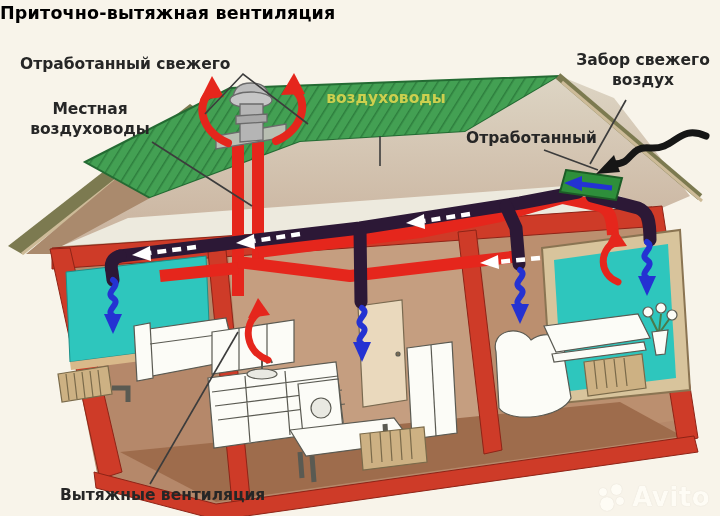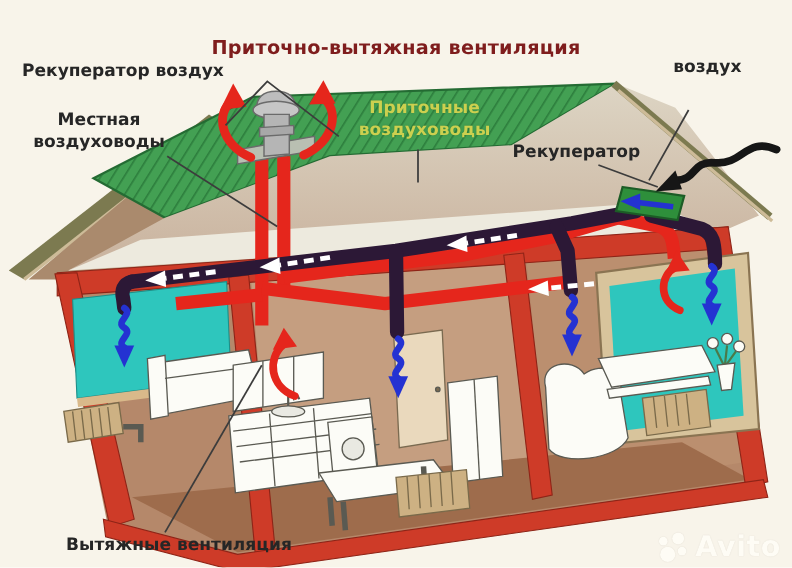--- a/index.html
+++ b/index.html
@@ -1,20 +1,20 @@
 <!DOCTYPE html>
 <html><head>
 <meta charset="utf-8">
 <style>
   html,body{margin:0;padding:0;}
   .canvas{position:relative;width:720px;height:516px;background:#f8f4ea;overflow:hidden;
           font-family:"DejaVu Sans","Liberation Sans",sans-serif;}
   svg{position:absolute;left:0;top:0;}
-  .title{position:absolute;left:0;top:3px;width:720px;text-align:center;
-         font-size:17.5px;font-weight:bold;color:#7f1d1d;letter-spacing:.2px;margin-top:31px;}
+  .title{position:absolute;left:0;top:3px;width:720px;text-align:left;
+         font-size:17.5px;font-weight:bold;color:#000000;letter-spacing:.2px;}
   .lbl{position:absolute;font-size:15.5px;font-weight:600;color:#262626;line-height:20px;}
   .lbl.center{text-align:center;}
   .lbl.yellow{color:#ccd04f;text-shadow:0 0 2px rgba(40,90,40,.35);}
   .watermark{position:absolute;right:10px;bottom:4px;display:flex;align-items:center;gap:5px;
              color:#fffdf6;opacity:.92;}
   .wm-text{font-size:26px;font-weight:bold;letter-spacing:.5px;
            text-shadow:0 0 1px rgba(190,183,165,.55);}
   .wm-dots{position:relative;width:30px;height:30px;}
   .wm-dots i{position:absolute;border-radius:50%;background:#fffdf6;
              box-shadow:0 0 1px rgba(190,183,165,.55);}
@@ -183,35 +183,35 @@
     <line x1="152" y1="142" x2="252" y2="206"></line>
     <line x1="380" y1="136" x2="380" y2="166"></line>
     <line x1="544" y1="150" x2="598" y2="170"></line>
     <line x1="626" y1="100" x2="590" y2="164"></line>
     <line x1="238" y1="332" x2="150" y2="484"></line>
   </g>
 </svg>
 
 <div class="title">Приточно-вытяжная вентиляция</div>
 
-<div class="lbl" style="left:20px;top:54px;width:222px;">Рекуператор воздух</div>
+<div class="lbl" style="left:20px;top:54px;width:222px;">Отработанный свежего</div>
 
 <div class="lbl center" style="left:24px;top:99px;width:132px;">
   <div>Местная</div>
   <div>воздуховоды</div>
 </div>
 
 <div class="lbl center yellow" style="left:316px;top:88px;width:140px;">
-  <div>Приточные</div>
   <div>воздуховоды</div>
 </div>
 
-<div class="lbl" style="left:466px;top:128px;width:130px;">Рекуператор</div>
+<div class="lbl" style="left:466px;top:128px;width:130px;">Отработанный</div>
 
 <div class="lbl center" style="left:570px;top:50px;width:146px;">
+  <div>Забор свежего</div>
   <div>воздух</div>
 </div>
 
 <div class="lbl" style="left:60px;top:485px;width:215px;">Вытяжные вентиляция</div>
 
 <div class="watermark">
   <div class="wm-dots">
     <i class="d1"></i>
         <i class="d2"></i>
     <i class="d3"></i>

